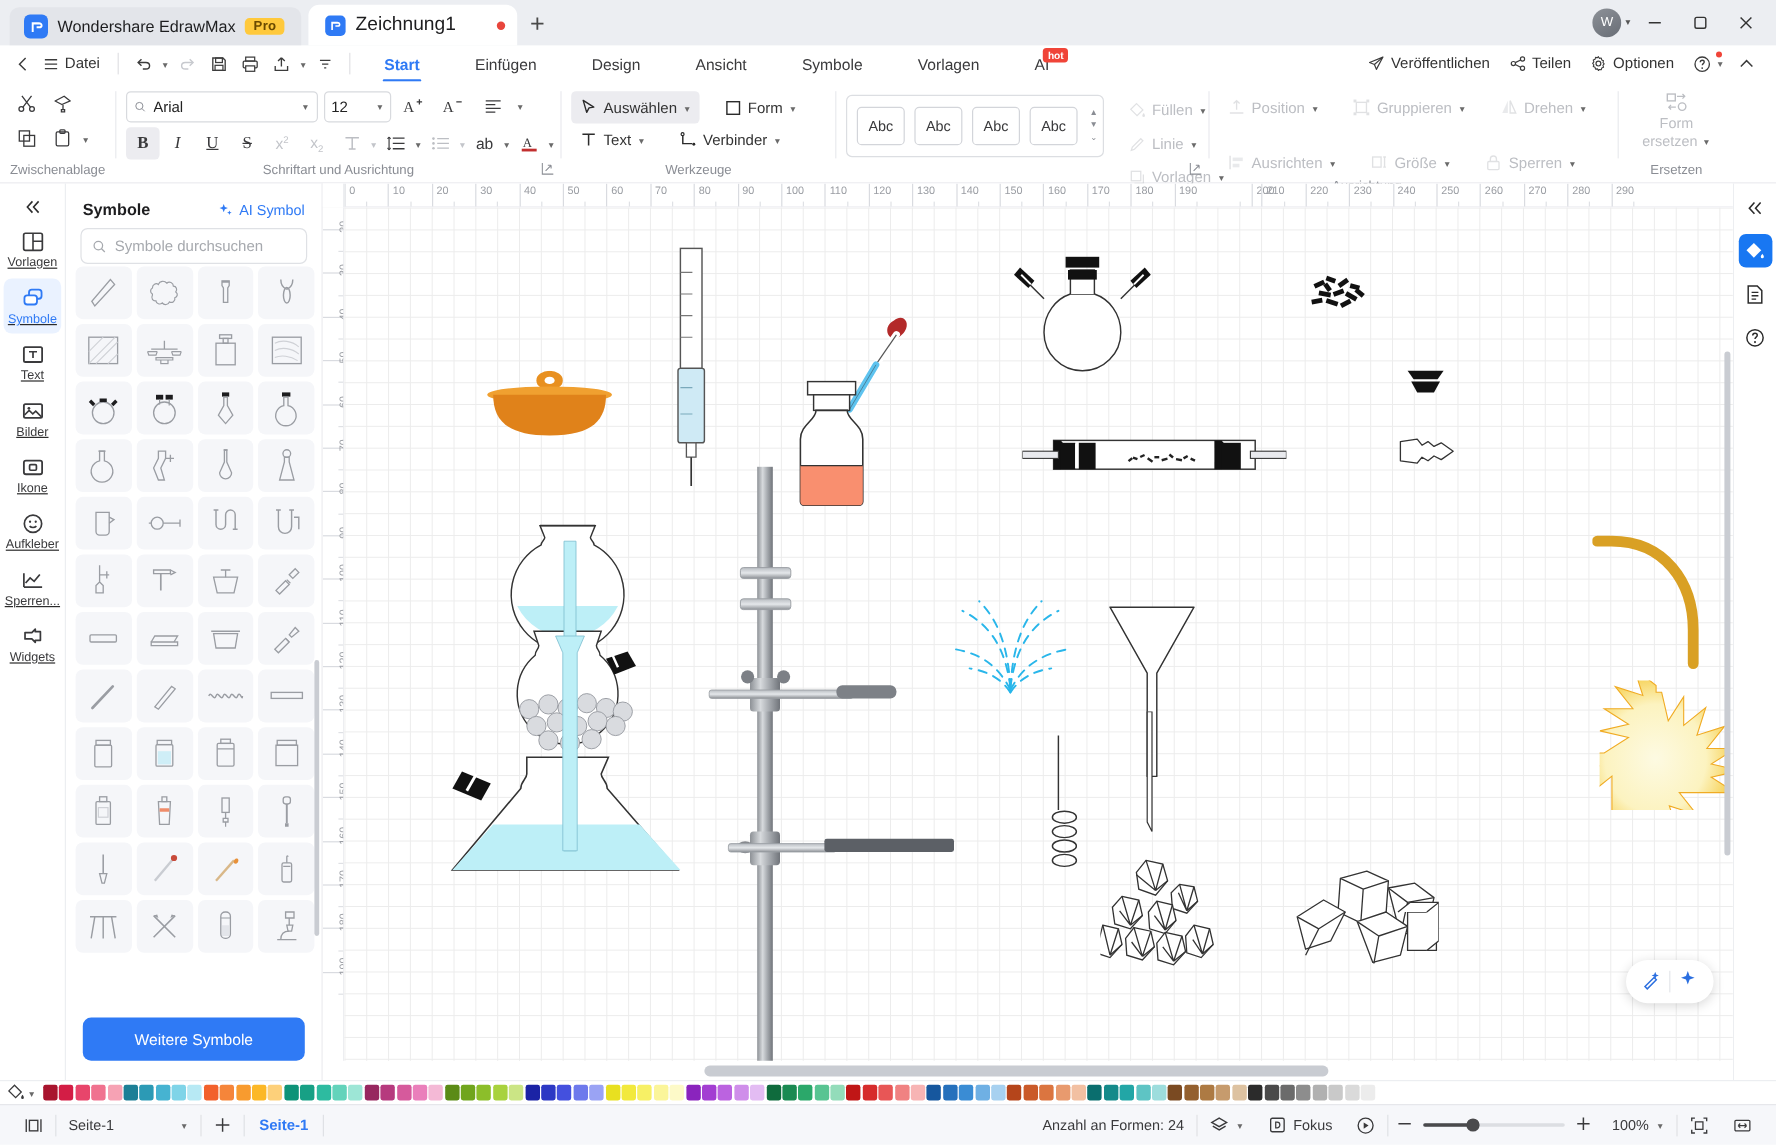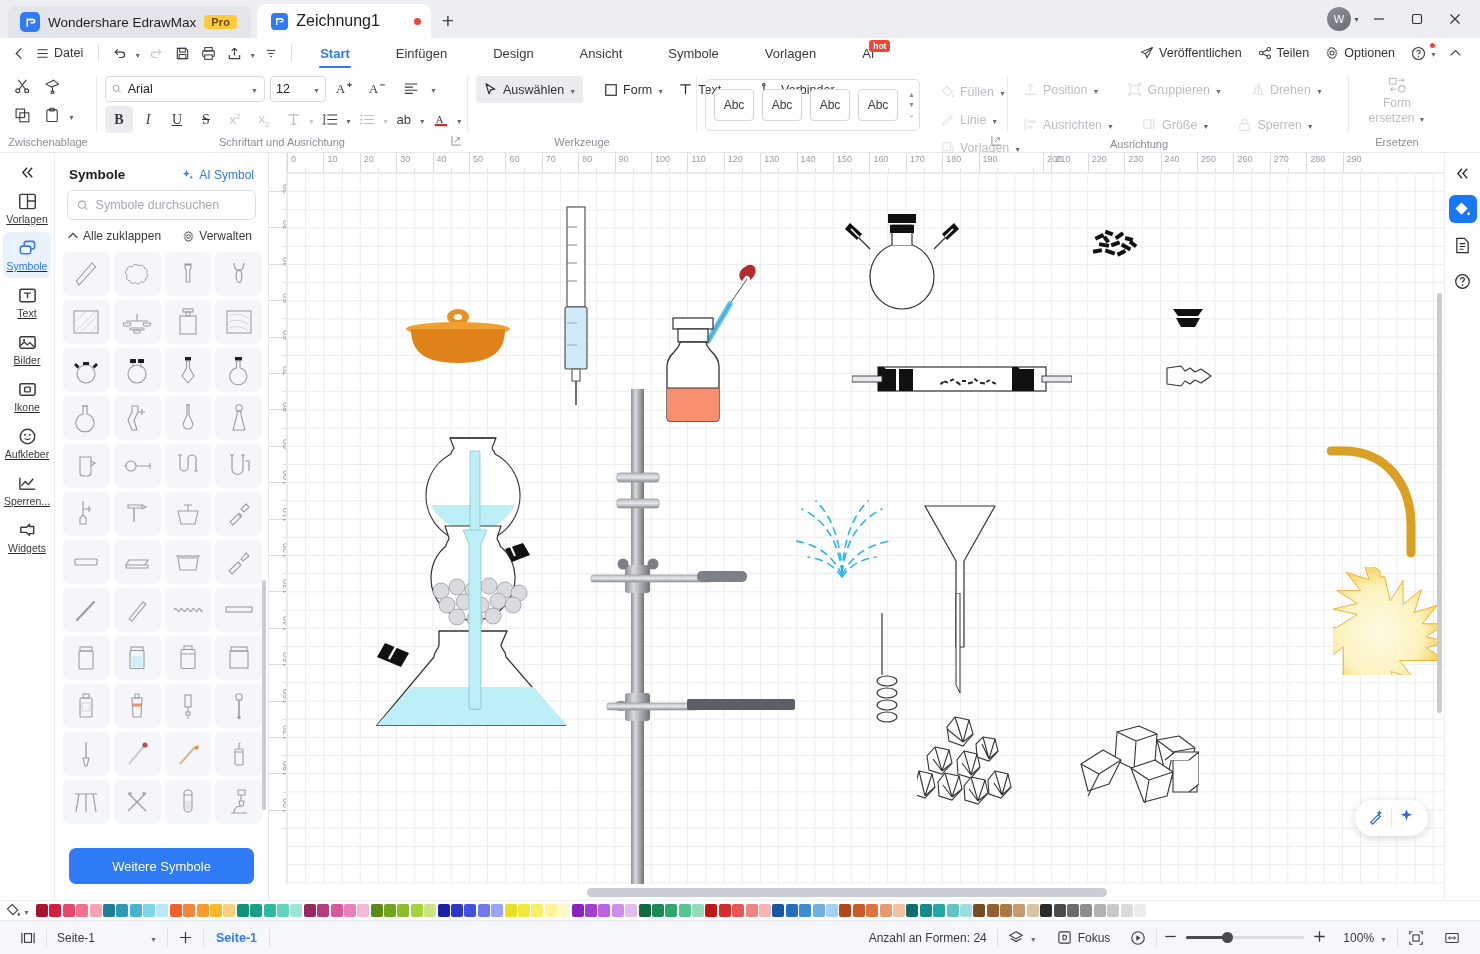--- a/index.html
+++ b/index.html
@@ -495,21 +495,21 @@
       <div class="dlg-launch">
         <svg width="11" height="11" viewBox="0 0 12 12">
             <path d="M1 1v10h10" fill="none" stroke="#8a8d94" stroke-width="1"></path>
             <path d="M4 8l5-5M9 3v3M9 3H6" fill="none" stroke="#8a8d94" stroke-width="1"></path>
           </svg>
       </div>
     </div>
     <div class="rgdiv"></div>
 
     <div class="rgroup" style="width:228px">
-      <div class="rgroup-body" style="flex-direction:row;gap:0;padding-top:3px">
+      <div class="rgroup-body" style="flex-direction:column;gap:0;padding-top:3px">
         <div class="r-row" style="gap:14px">
           <div class="tbtn on">
             <svg width="15" height="15" viewBox="0 0 16 16">
                 <path d="M3.2 1.8l9.4 5.9-4.2.7-2.1 4z" fill="none" stroke="#2b2b2b" stroke-width="1.25" stroke-linejoin="round"></path>
               </svg>
             <span>Auswählen</span>
             <span class="caret">▼</span>
           </div>
           <div class="tbtn">
             <svg width="14" height="14" viewBox="0 0 16 16">
@@ -593,21 +593,21 @@
       <div class="dlg-launch">
         <svg width="11" height="11" viewBox="0 0 12 12">
             <path d="M1 1v10h10" fill="none" stroke="#8a8d94" stroke-width="1"></path>
             <path d="M4 8l5-5M9 3v3M9 3H6" fill="none" stroke="#8a8d94" stroke-width="1"></path>
           </svg>
       </div>
     </div>
     <div class="rgdiv"></div>
 
     <div class="rgroup" style="width:340px">
-      <div class="rgroup-body" style="flex-direction:column;gap:8px;padding-top:3px">
+      <div class="rgroup-body" style="flex-direction:column;gap:19px;padding-top:3px">
         <div class="r-row" style="gap:14px">
           <div class="tbtn dim">
             <svg width="15" height="15" viewBox="0 0 16 16">
                 <path d="M2 13h12" stroke="#bcbec3" stroke-width="1.3"></path>
                 <path d="M8 2v8M5.3 4.6L8 2l2.7 2.6" fill="none" stroke="#bcbec3" stroke-width="1.2"></path>
               </svg>
             <span>Position</span>
               <span class="caret">▼</span>
           </div>
           <div class="tbtn dim">
@@ -761,35 +761,20 @@
             </svg>
           <span>AI Symbol</span>
         </span>
       </div>
       <div class="sp-search">
         <svg width="13" height="13" viewBox="0 0 14 14">
             <circle cx="6" cy="6" r="4.3" fill="none" stroke="#a6a9ae" stroke-width="1.25"></circle>
             <path d="M9.2 9.2l3.3 3.3" stroke="#a6a9ae" stroke-width="1.25"></path>
           </svg>
         <input placeholder="Symbole durchsuchen" style="">
-      </div>
-      <div class="sp-actions">
-        <span class="sp-act">
-          <svg width="12" height="12" viewBox="0 0 14 14">
-              <path d="M2 9l5-5 5 5" fill="none" stroke="#3a3a3c" stroke-width="1.4"></path>
-            </svg>
-          <span>Alle zuklappen</span>
-        </span>
-        <span class="sp-act">
-          <svg width="13" height="13" viewBox="0 0 16 16">
-              <circle cx="8" cy="8" r="2.2" fill="none" stroke="#3a3a3c" stroke-width="1.2"></circle>
-              <path d="M8 1.6l.85 1.5 1.7-.3.5 1.7 1.6.65-.55 1.6L13.3 8l-1.2 1.25.55 1.6-1.6.65-.5 1.7-1.7-.3L8 14.4l-.85-1.5-1.7.3-.5-1.7-1.6-.65.55-1.6L2.7 8l1.2-1.25-.55-1.6 1.6-.65.5-1.7 1.7.3z" fill="none" stroke="#3a3a3c" stroke-width="1.05" stroke-linejoin="round"></path>
-            </svg>
-          <span>Verwalten</span>
-        </span>
       </div>
 
       <div class="sp-grid">
 
         <div class="sym">
             <svg width="26" height="30" viewBox="0 0 26 30">
               <path d="M6 26l-2.5-4L19 4l3.5 4z" fill="none" stroke="#9a9da3" stroke-width="1.1"></path>
             </svg>
           </div>
         <div class="sym">

